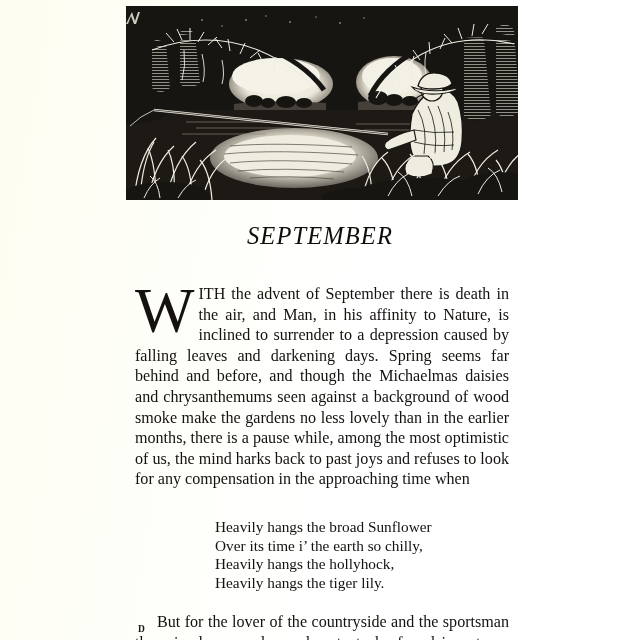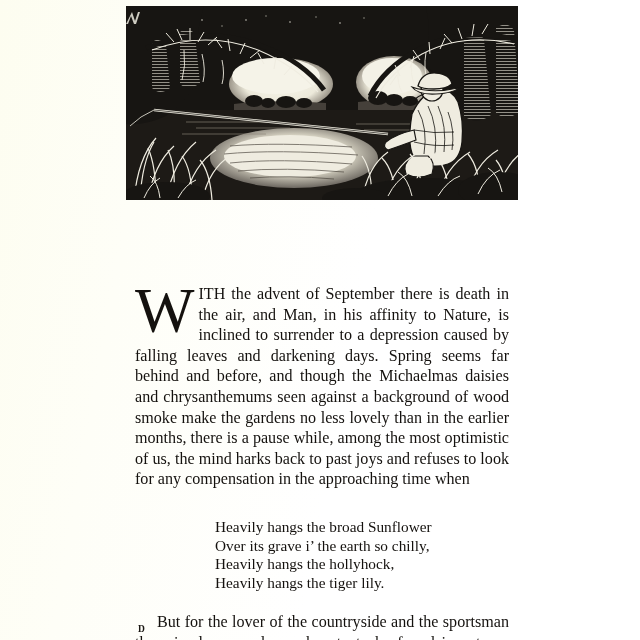--- a/index.html
+++ b/index.html
@@ -286,25 +286,26 @@
         <circle cx="164" cy="16" r="0.9"></circle>
           <circle cx="190" cy="11" r="0.8"></circle>
         <circle cx="214" cy="17" r="0.9"></circle>
           <circle cx="238" cy="12" r="0.8"></circle>
         <circle cx="96" cy="20" r="0.8"></circle>
           <circle cx="76" cy="14" r="0.9"></circle>
       </g>
     </svg>
   </div>
 
+  <div class="chapter-title">SEPTEMBER</div>
 
   <div class="textblock">
     <p class="body-para first">WITH the advent of September there is death in the air, and Man, in his affinity to Nature, is inclined to surrender to a depression caused by falling leaves and darkening days. Spring seems far behind and before, and though the Michaelmas daisies and chrysanthemums seen against a background of wood smoke make the gardens no less lovely than in the earlier months, there is a pause while, among the most optimistic of us, the mind harks back to past joys and refuses to look for any compensation in the approaching time when</p>
     <p class="verse">Heavily hangs the broad Sunflower
-Over its grave i’ the earth so chilly,
+Over its time i’ the earth so chilly,
 Heavily hangs the hollyhock,
 Heavily hangs the tiger lily.</p>
     <p class="body-para second">But for the lover of the countryside and the sportsman there is always a deeper beauty to be found in autumn and even in winter than in the more obvious charms of</p>
   </div>
 
   <div class="signature-mark">D</div>
 
 </div>
 
 </body></html>

